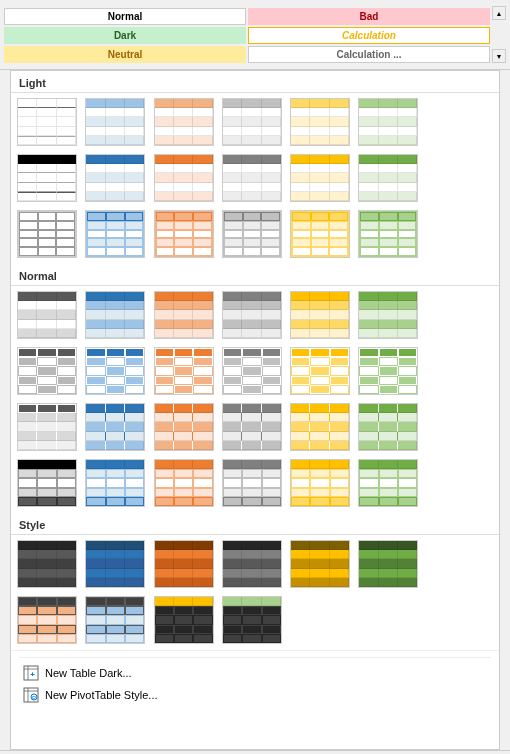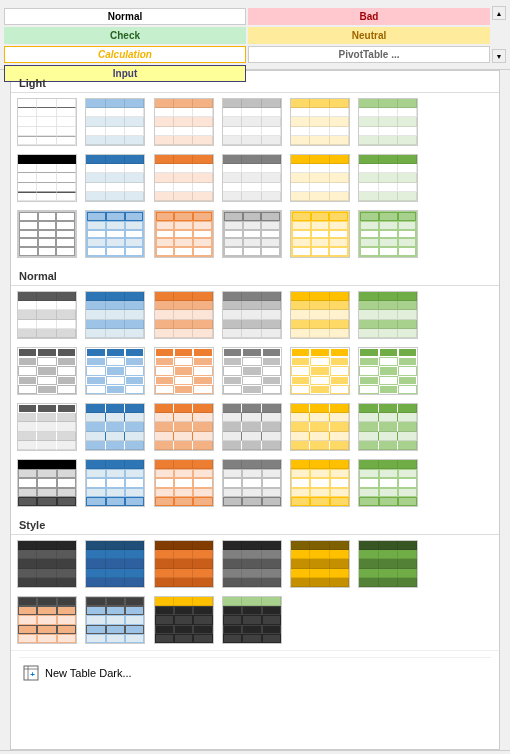--- a/index.html
+++ b/index.html
@@ -178,33 +178,30 @@
 <div class="toolbar">
 
   <div class="style-cells-grid">
     <div class="style-cell style-normal">
       <span>Normal</span>
     </div>
     <div class="style-cell style-bad">
       <span>Bad</span>
     </div>
     <div class="style-cell style-good">
-      <span>Check</span>
+      <span>Dark</span>
+    </div>
+    <div class="style-cell style-calculation">
+      <span>Calculation</span>
     </div>
     <div class="style-cell style-neutral">
       <span>Neutral</span>
     </div>
-    <div class="style-cell style-calculation">
-      <span>Calculation</span>
-    </div>
     <div class="style-cell style-explanatory">
-      <span>PivotTable ...</span>
-    </div>
-    <div class="style-cell style-input">
-      <span>Input</span>
+      <span>Calculation ...</span>
     </div>
   </div>
 
   <div class="toolbar-scrollbar">
     <button class="scroll-btn">▲</button>
     <button class="scroll-btn">▼</button>
   </div>
 </div>
 
 <div class="dropdown-panel">
@@ -1776,18 +1773,30 @@
       <span class="footer-icon">
         <svg width="16" height="16" viewBox="0 0 16 16">
           <rect x="1" y="1" width="14" height="14" fill="none" stroke="#666" stroke-width="1"></rect>
           <line x1="1" y1="4" x2="15" y2="4" stroke="#666" stroke-width="0.8"></line>
           <line x1="5" y1="1" x2="5" y2="15" stroke="#666" stroke-width="0.8"></line>
           <text x="9.5" y="12" font-size="8" fill="#0078d7" text-anchor="middle" font-weight="bold">+</text>
         </svg>
       </span>
       <span>New Table Dark...</span>
     </button>
+    <button class="footer-btn">
+      <span class="footer-icon">
+        <svg width="16" height="16" viewBox="0 0 16 16">
+          <rect x="1" y="1" width="14" height="14" fill="none" stroke="#666" stroke-width="1"></rect>
+          <line x1="1" y1="4" x2="15" y2="4" stroke="#666" stroke-width="0.8"></line>
+          <line x1="5" y1="1" x2="5" y2="15" stroke="#666" stroke-width="0.8"></line>
+          <circle cx="11" cy="10" r="3" fill="none" stroke="#0078d7" stroke-width="1"></circle>
+          <text x="11" y="12.5" font-size="6" fill="#0078d7" text-anchor="middle">P</text>
+        </svg>
+      </span>
+      <span>New PivotTable Style...</span>
+    </button>
   </div>
 </div>
 
 <div class="bottom-bar">
   <span style="font-size:9px;color:#999;">···</span>
 </div>
 
 </body></html>

